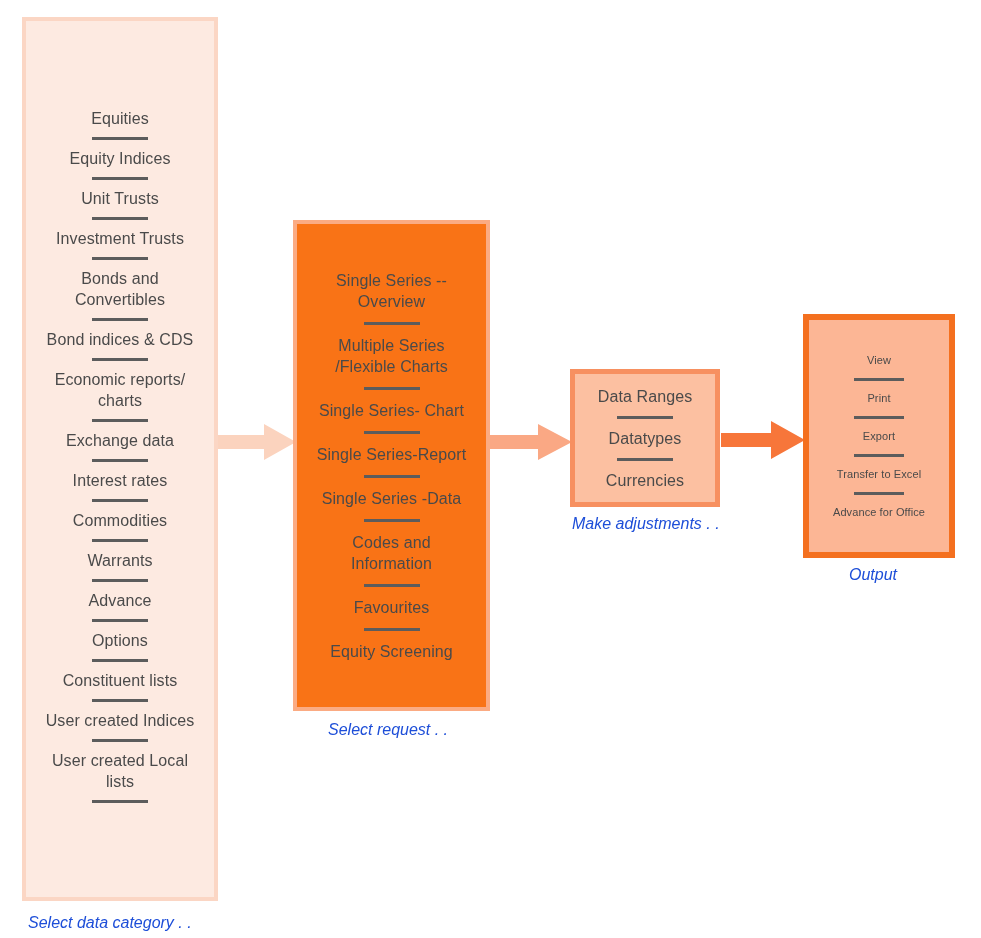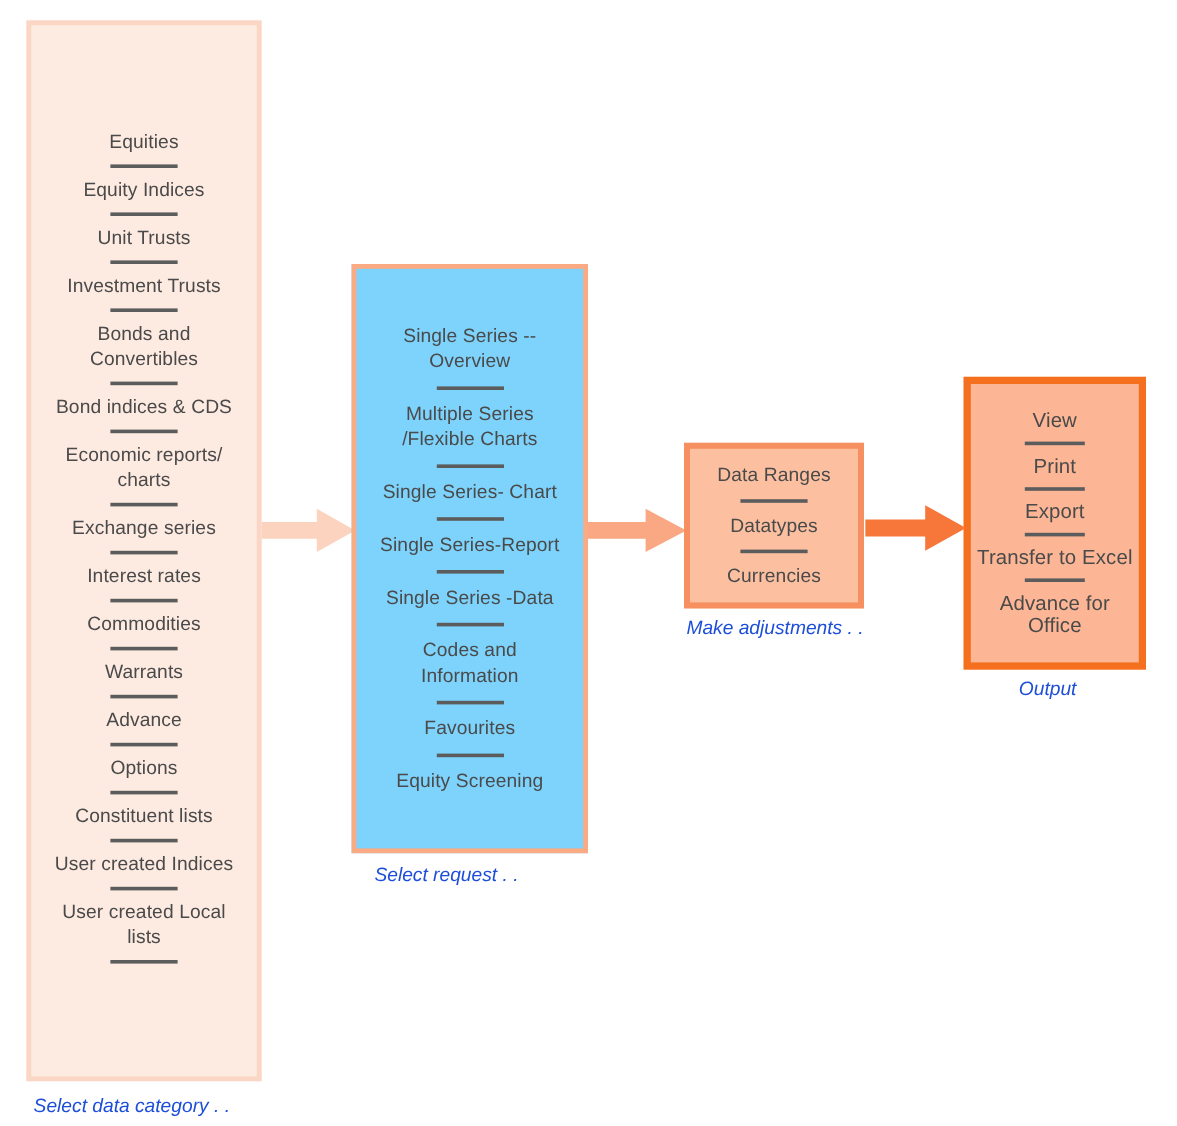--- a/index.html
+++ b/index.html
@@ -61,21 +61,21 @@
   }
   #box-category .box-item { font-size: 16px; }
   #box-category .sep { margin: 8px auto 8px auto; }
 
   
   #box-request {
     left: 293px;
     top: 220px;
     width: 197px;
     height: 491px;
-    background: #7dd3fc;
+    background: #f97316;
     border: 4px solid #fbab83;
     padding: 26px 6px;
   }
   #box-request .sep { margin: 10px auto 10px auto; }
 
   
   #box-adjust {
     left: 570px;
     top: 369px;
     width: 150px;
@@ -89,40 +89,40 @@
   
   #box-output {
     left: 803px;
     top: 314px;
     width: 152px;
     height: 244px;
     background: #fcb695;
     border: 6px solid #f4701f;
     padding: 6px 3px;
   }
-  #box-output .box-item { font-size: 17px; line-height: 19px; }
+  #box-output .box-item { font-size: 11px; line-height: 19px; }
   #box-output .sep { width: 50px; margin: 8px auto 8px auto; }
 
   
   .arrow {
     position: absolute;
   }
   .arrow svg { display: block; }
 
   
   .caption {
     position: absolute;
     font-family: "Liberation Sans", sans-serif;
     font-style: italic;
     font-size: 16px;
     color: #1d4ed8;
     white-space: nowrap;
   }
   #caption-category { left: 28px; top: 914px; }
-  #caption-request  { left: 312px; top: 721px; }
+  #caption-request  { left: 328px; top: 721px; }
   #caption-adjust   { left: 572px; top: 515px; }
   #caption-output   { left: 849px; top: 566px; }
 </style>
 </head>
 <body>
 
 <div class="stage">
 
   <div class="flow-box" id="box-category">
       <div class="box-item">Equities</div>
@@ -134,21 +134,21 @@
       <div class="box-item">Investment Trusts</div>
       <div class="sep"></div>
       <div class="box-item">Bonds  and
 Convertibles</div>
       <div class="sep"></div>
       <div class="box-item">Bond indices &amp; CDS</div>
       <div class="sep"></div>
       <div class="box-item">Economic reports/
 charts</div>
       <div class="sep"></div>
-      <div class="box-item">Exchange series</div>
+      <div class="box-item">Exchange data</div>
       <div class="sep"></div>
       <div class="box-item">Interest rates</div>
       <div class="sep"></div>
       <div class="box-item">Commodities</div>
       <div class="sep"></div>
       <div class="box-item">Warrants</div>
       <div class="sep"></div>
       <div class="box-item">Advance</div>
       <div class="sep"></div>
       <div class="box-item">Options</div>

